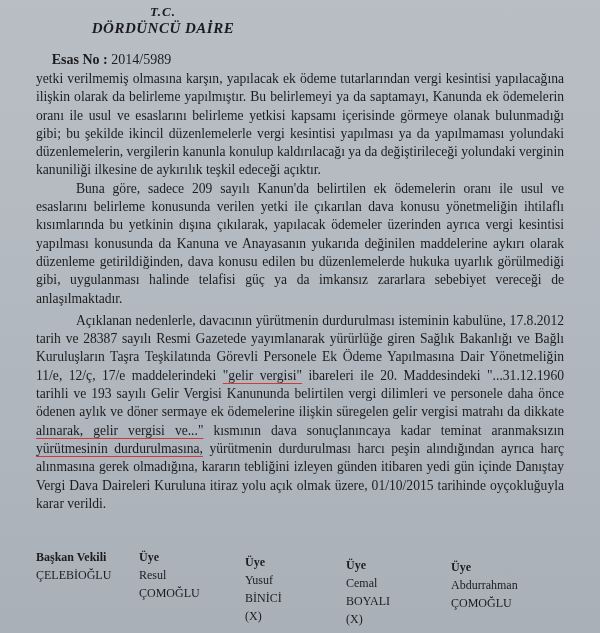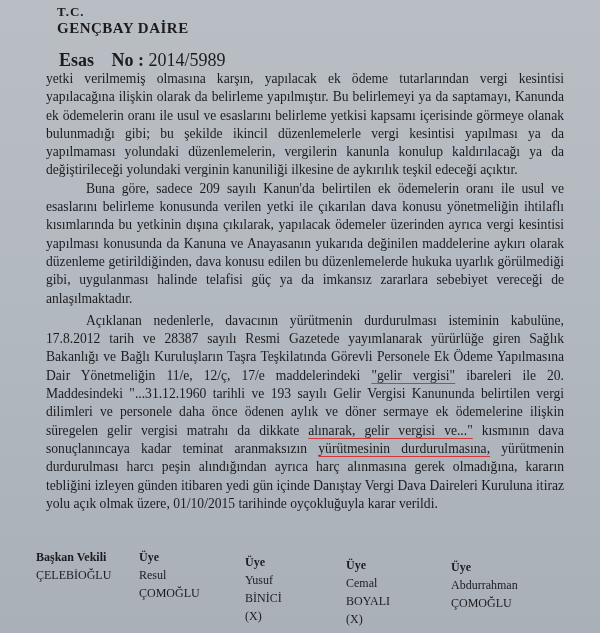--- a/index.html
+++ b/index.html
@@ -3,45 +3,45 @@
 <meta charset="utf-8">
 <style>
   html, body { margin: 0; padding: 0; }
   body {
     width: 600px; height: 633px; overflow: hidden;
     background: linear-gradient(180deg, #b9bec4 0%, #b3b9c0 45%, #a9b0b8 100%);
     font-family: "Liberation Serif", serif;
     color: #1c1c1e;
     position: relative;
   }
-  .header { position: absolute; left: 57px; top: 4px; width: 200px; text-align: left; }
+  .header { position: absolute; left: 63px; top: 4px; width: 200px; text-align: center; font-style: italic; }
   .tc { font-size: 13px; font-weight: bold; letter-spacing: 1px; line-height: 15px; }
   .danistay { font-size: 15px; font-weight: bold; letter-spacing: 6px; line-height: 18px; }
   .daire { font-size: 15px; font-weight: bold; letter-spacing: 0.5px; line-height: 18px; }
-  .esas { position: absolute; left: 59px; top: 52px; font-size: 18px; line-height: 16px; }
+  .esas { position: absolute; left: 31px; top: 52px; font-size: 14px; line-height: 16px; text-align: right; }
   .esas b { font-weight: bold; }
   .esas .label { display: inline-block; width: 48px; }
   .body-text {
     position: absolute; left: 36px; top: 70px; width: 528px;
     font-size: 13.6px; line-height: 18.3px; text-align: justify;
   }
-  .body-text p { margin: 0 0 0 10px; }
+  .body-text p { margin: 0 0 0 0; }
   .body-text p.gap { margin-top: 4px; }
   .indent { text-indent: 40px; }
   .u { text-decoration: underline; text-decoration-color: #d23a3a; text-underline-offset: 3px; }
   .sigs { position: absolute; top: 548px; left: 36px; width: 540px; height: 80px; font-size: 12px; line-height: 18px; }
   .sig { position: absolute; }
   .sig .role { font-weight: bold; }
 </style>
 </head>
 <body>
 
 <div class="header">
   <div class="tc">T.C.</div>
-  <div class="daire">GENÇBAY DAİRE</div>
+  <div class="daire">DÖRDÜNCÜ DAİRE</div>
 </div>
 
 <div class="esas">
   <b class="label">Esas</b>
   <b>No :</b>
   <span>2014/5989</span>
 </div>
 
 <div class="body-text">
   <p>yetki verilmemiş olmasına karşın, yapılacak ek ödeme tutarlarından vergi kesintisi yapılacağına ilişkin olarak da belirleme yapılmıştır. Bu belirlemeyi ya da saptamayı, Kanunda ek ödemelerin oranı ile usul ve esaslarını belirleme yetkisi kapsamı içerisinde görmeye olanak bulunmadığı gibi; bu şekilde ikincil düzenlemelerle vergi kesintisi yapılması ya da yapılmaması yolundaki düzenlemelerin, vergilerin kanunla konulup kaldırılacağı ya da değiştirileceği yolundaki verginin kanuniliği ilkesine de aykırılık teşkil edeceği açıktır.</p>

